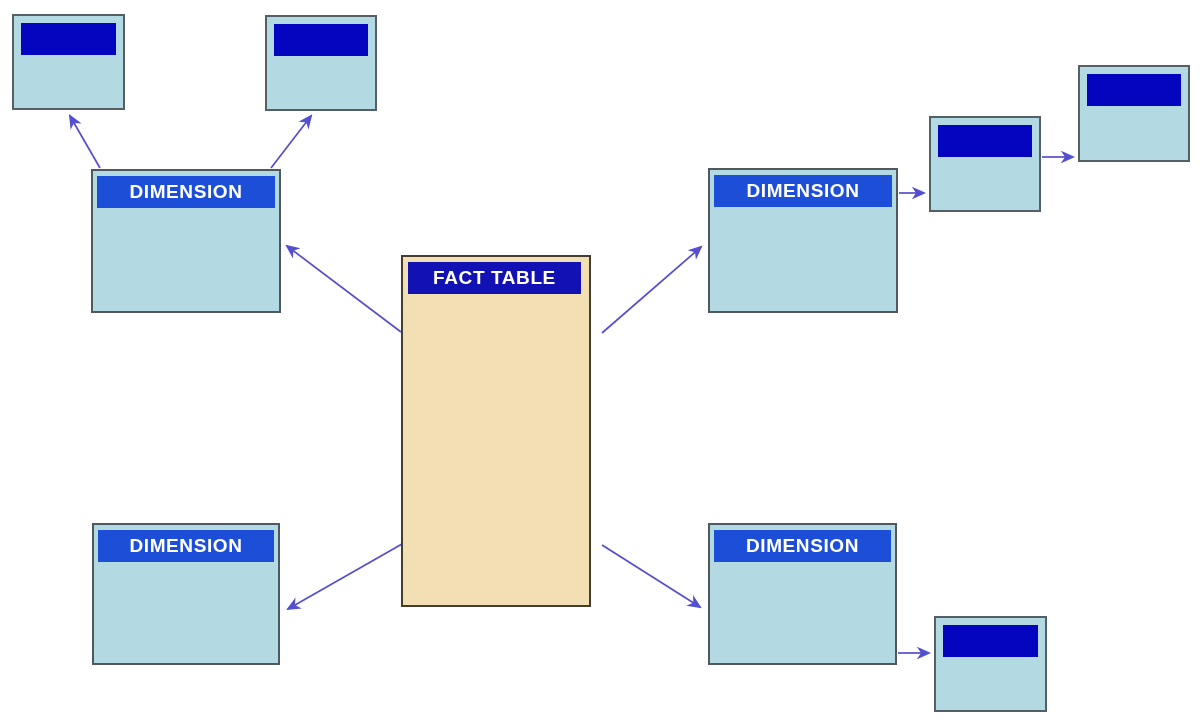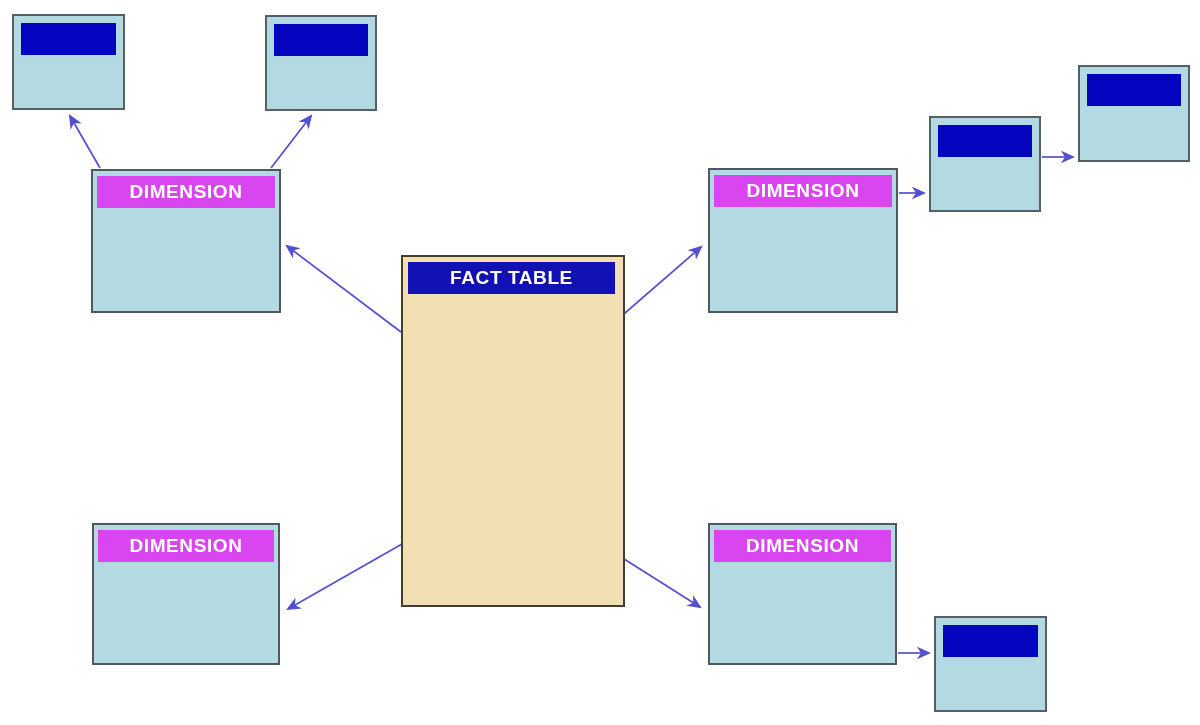--- a/index.html
+++ b/index.html
@@ -13,34 +13,34 @@
   .edges {
     position:absolute; left:0; top:0; width:1200px; height:725px;
     pointer-events:none;
   }
   .node { position:absolute; box-sizing:border-box; }
   .dim  { background:#b3d9e2; border:2px solid #4e585e; }
   .fact { background:#f2dfb3; border:2px solid #463d2e; }
   .small{ background:#b3d9e2; border:2px solid #556066; }
   .band {
     position:absolute;
-    background:#d946ef;
+    background:#1d4ed8;
     color:#ffffff;
     font-weight:bold;
     font-size:19px;
     letter-spacing:0.6px;
     display:flex; align-items:center; justify-content:center;
     white-space:nowrap;
   }
   .dim-band   { left:4px; right:4px; top:5px; height:32px; }
   .fact-band  { left:5px; right:8px; top:5px; height:32px; background:#1212b4; }
   .small-band { left:7px; right:7px; top:7px; height:32px; background:#0505c0; }
 
   
-  .fact-table        { left:401px; top:255px; width:224px; height:352px; }
+  .fact-table        { left:401px; top:255px; width:190px; height:352px; }
   .dim-top-left      { left:91px;  top:169px; width:190px; height:144px; }
   .dim-right         { left:708px; top:168px; width:190px; height:145px; }
   .dim-bottom-left   { left:92px;  top:523px; width:188px; height:142px; }
   .dim-bottom-right  { left:708px; top:523px; width:189px; height:142px; }
   .sub-a { left:12px;   top:14px;  width:113px; height:96px; }
   .sub-b { left:265px;  top:15px;  width:112px; height:96px; }
   .sub-c { left:929px;  top:116px; width:112px; height:96px; }
   .sub-d { left:1078px; top:65px;  width:112px; height:97px; }
   .sub-e { left:934px;  top:616px; width:113px; height:96px; }
 </style>

